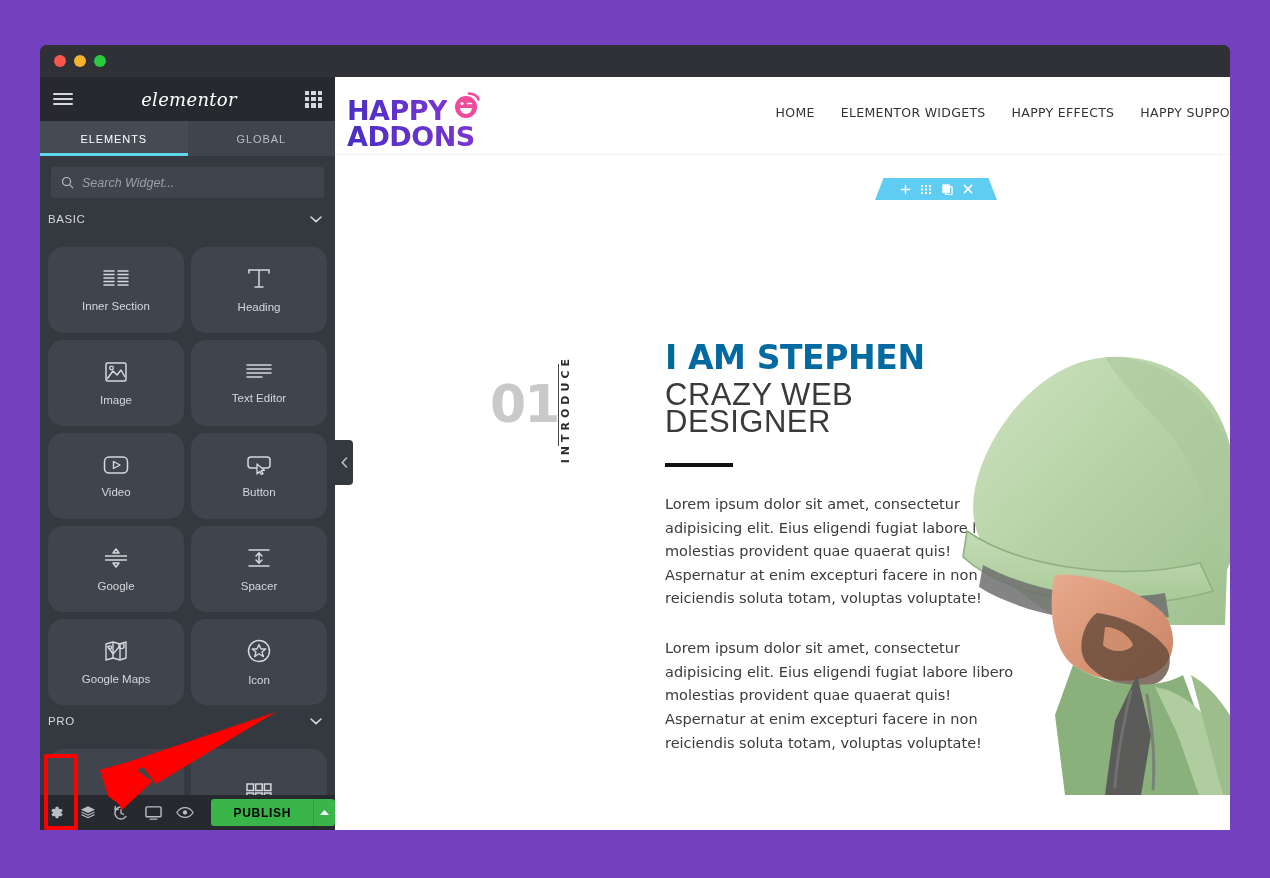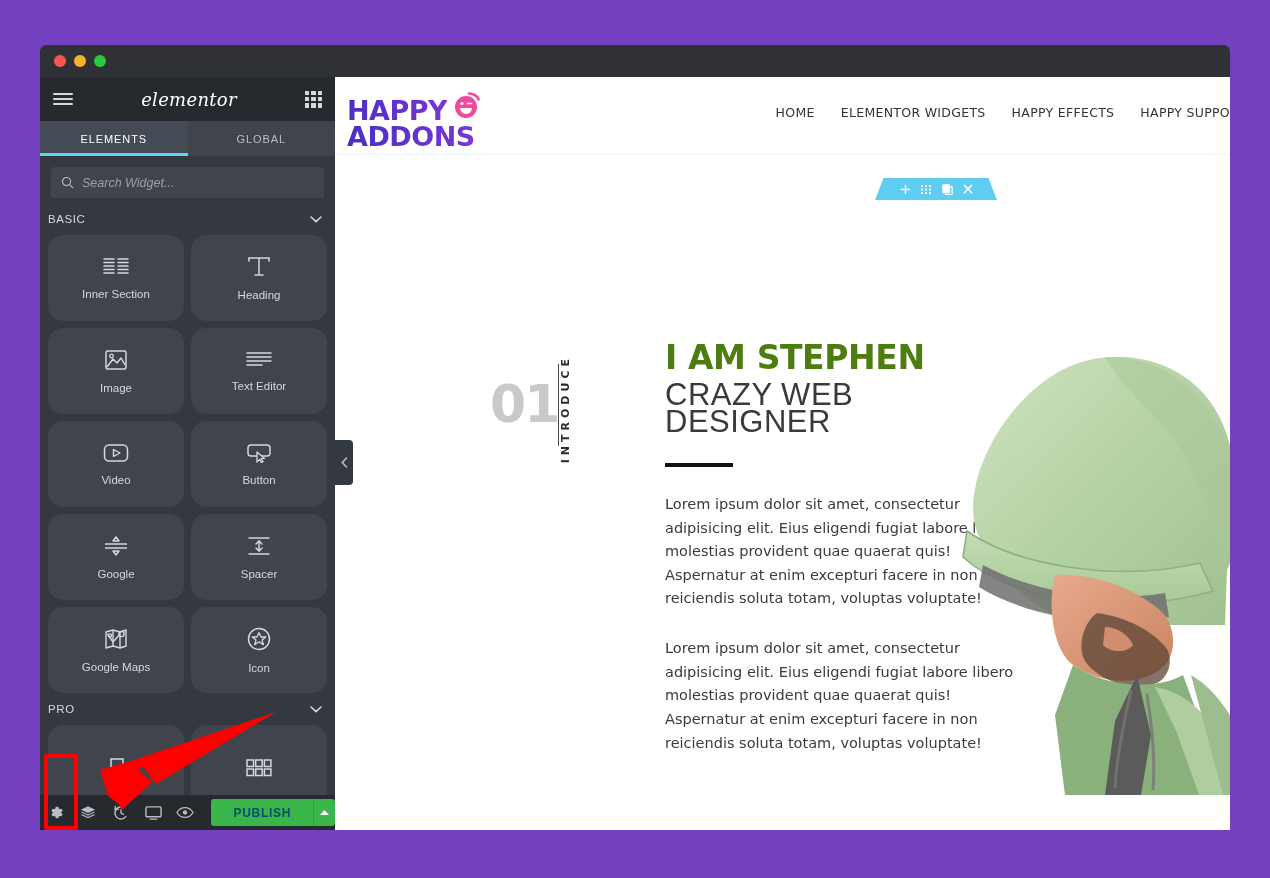--- a/index.html
+++ b/index.html
@@ -78,21 +78,21 @@
   #search-input {
     border: 0; background: transparent; outline: none;
     font-family: "Liberation Sans", sans-serif;
     font-size: 12.5px; font-style: italic; color: #b8bdc6; width: 100%;
   }
   #search-input::placeholder { color: #9aa0aa; font-style: italic; }
 
   
   .cat-row {
     display: flex; align-items: center; justify-content: space-between;
-    padding: 10px 13px 10px 8px; cursor: pointer;
+    padding: 10px 13px 22px 8px; cursor: pointer;
   }
   .cat-row .cat-label {
     font-size: 11.5px; color: #d5d8dd; letter-spacing: 0.6px; font-weight: 400;
   }
 
   
   .widget-grid {
     display: grid; grid-template-columns: 1fr 1fr;
     gap: 7px; padding: 0 8px;
   }
@@ -113,21 +113,21 @@
   #panel-footer {
     position: absolute; left: 0; bottom: 0; width: 295px; height: 35px;
     background: #26292d; display: flex; align-items: center; gap: 0;
   }
   .fbtn {
     width: 37px; height: 35px; display: flex; align-items: center;
     justify-content: center; cursor: pointer;
   }
   #publish-btn {
     margin-left: 10px; height: 27px; background: #39b54a;
-    color: #0c4a6e; font-size: 12px; font-weight: bold; letter-spacing: 0.7px;
+    color: #000000; font-size: 12px; font-weight: bold; letter-spacing: 0.7px;
     display: flex; align-items: center; justify-content: center;
     padding: 0 22px; border-radius: 3px 0 0 3px; cursor: pointer;
   }
   #publish-caret {
     height: 27px; width: 25px; background: #39b54a;
     border-left: 1px solid #2f9e3e; border-radius: 0 3px 3px 0;
     display: flex; align-items: center; justify-content: center; cursor: pointer;
   }
 
   
@@ -192,21 +192,21 @@
   #vline { width: 1px; height: 82px; background: #444; margin-top: 2px; }
   #vtext {
     writing-mode: vertical-rl; transform: rotate(180deg);
     font-family: "DejaVu Sans", sans-serif;
     font-size: 11px; letter-spacing: 4px; color: #2b2b2b; margin-top: 10px;
     font-weight: 600;
   }
   #hero-text { position: absolute; left: 330px; top: 185px; width: 360px; }
   #h-title {
     font-family: "DejaVu Sans", sans-serif;
-    font-size: 33px; font-weight: bold; color: #4d7c0f; letter-spacing: -0.4px;
+    font-size: 33px; font-weight: bold; color: #0369a1; letter-spacing: -0.4px;
     line-height: 1.1;
   }
   #h-sub {
     font-family: "Liberation Sans", sans-serif;
     font-size: 31px; font-weight: 300; color: #3a3a3a;
     line-height: 0.85; margin-top: 6px; letter-spacing: 0.5px;
   }
   #h-rule { width: 68px; height: 4px; background: #111; margin: 28px 0 0 0; }
   .h-para {
     font-family: "DejaVu Sans", sans-serif;

